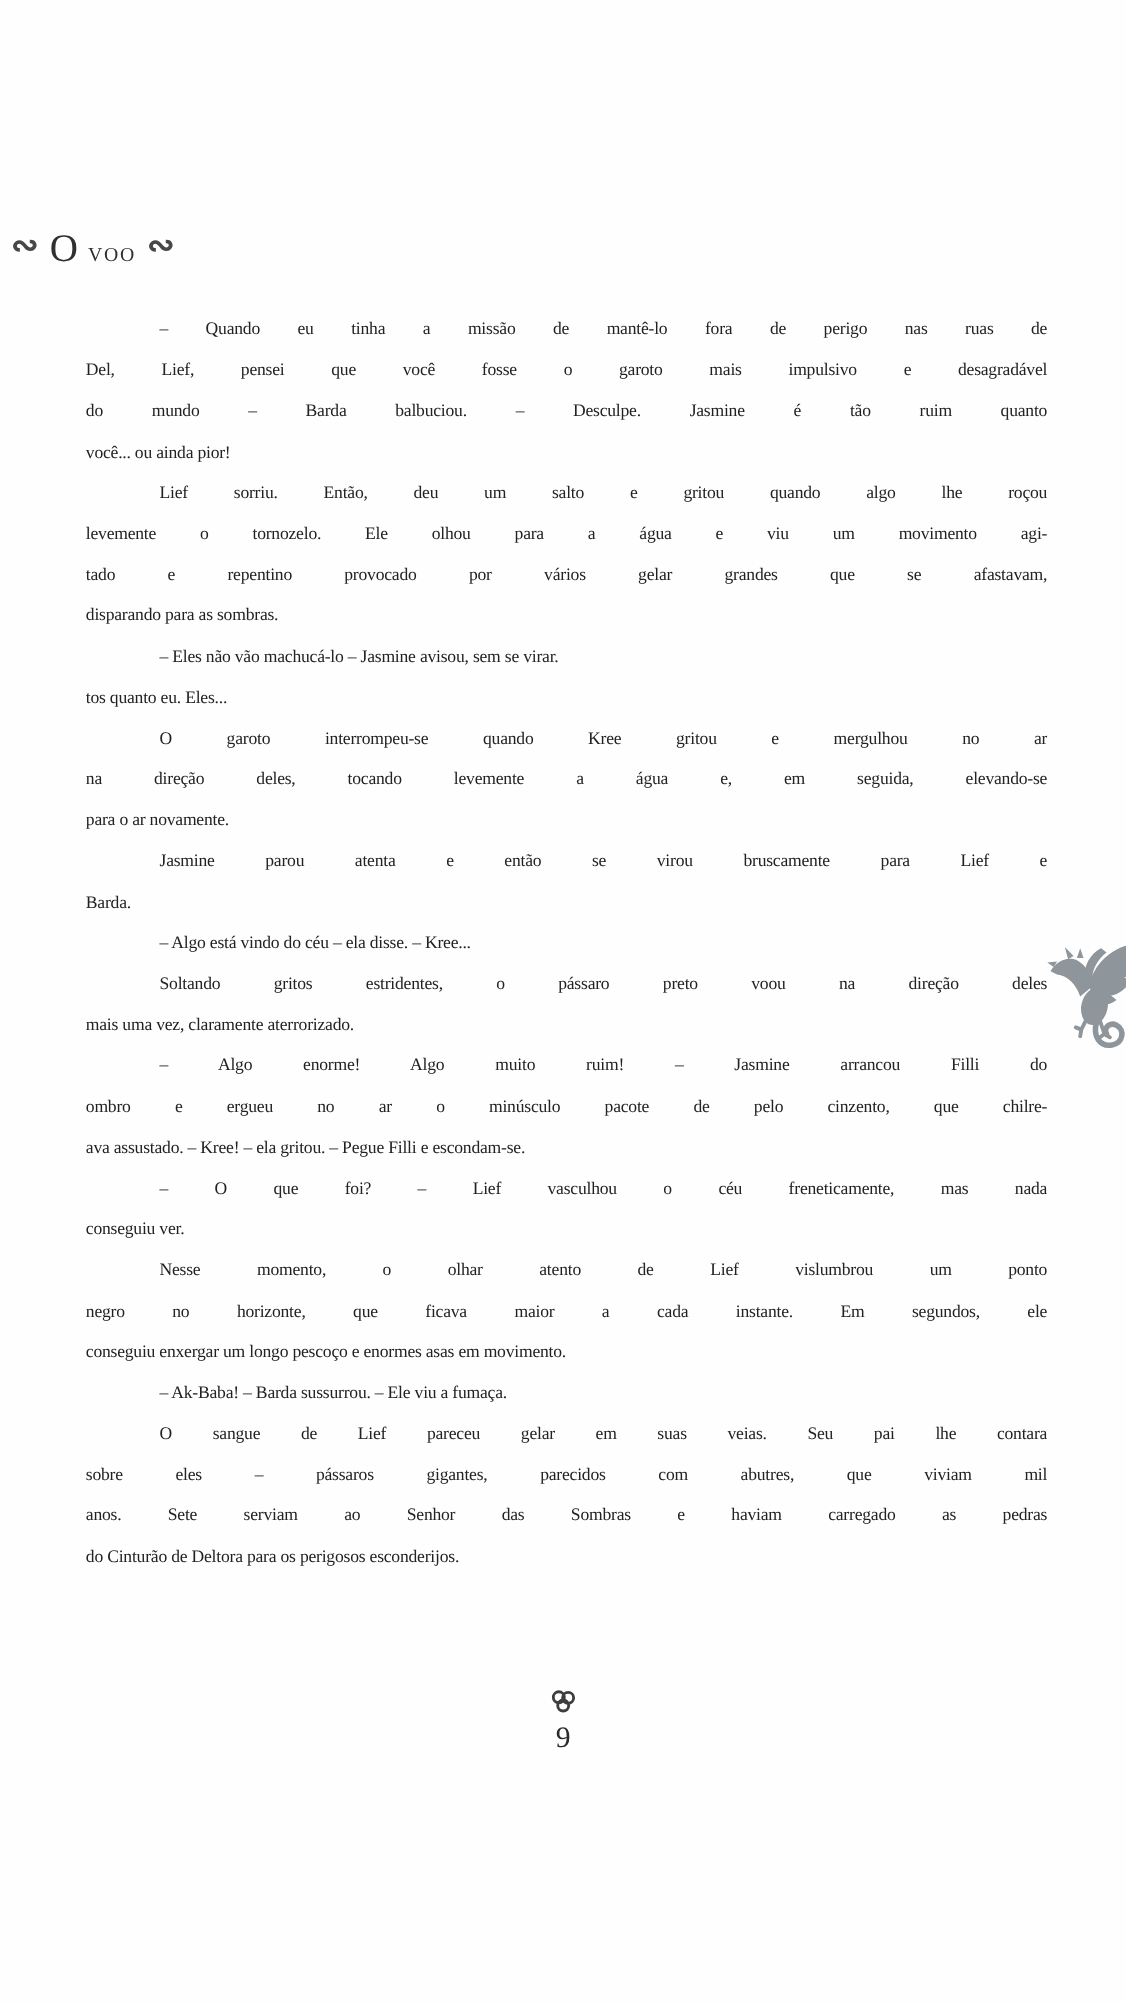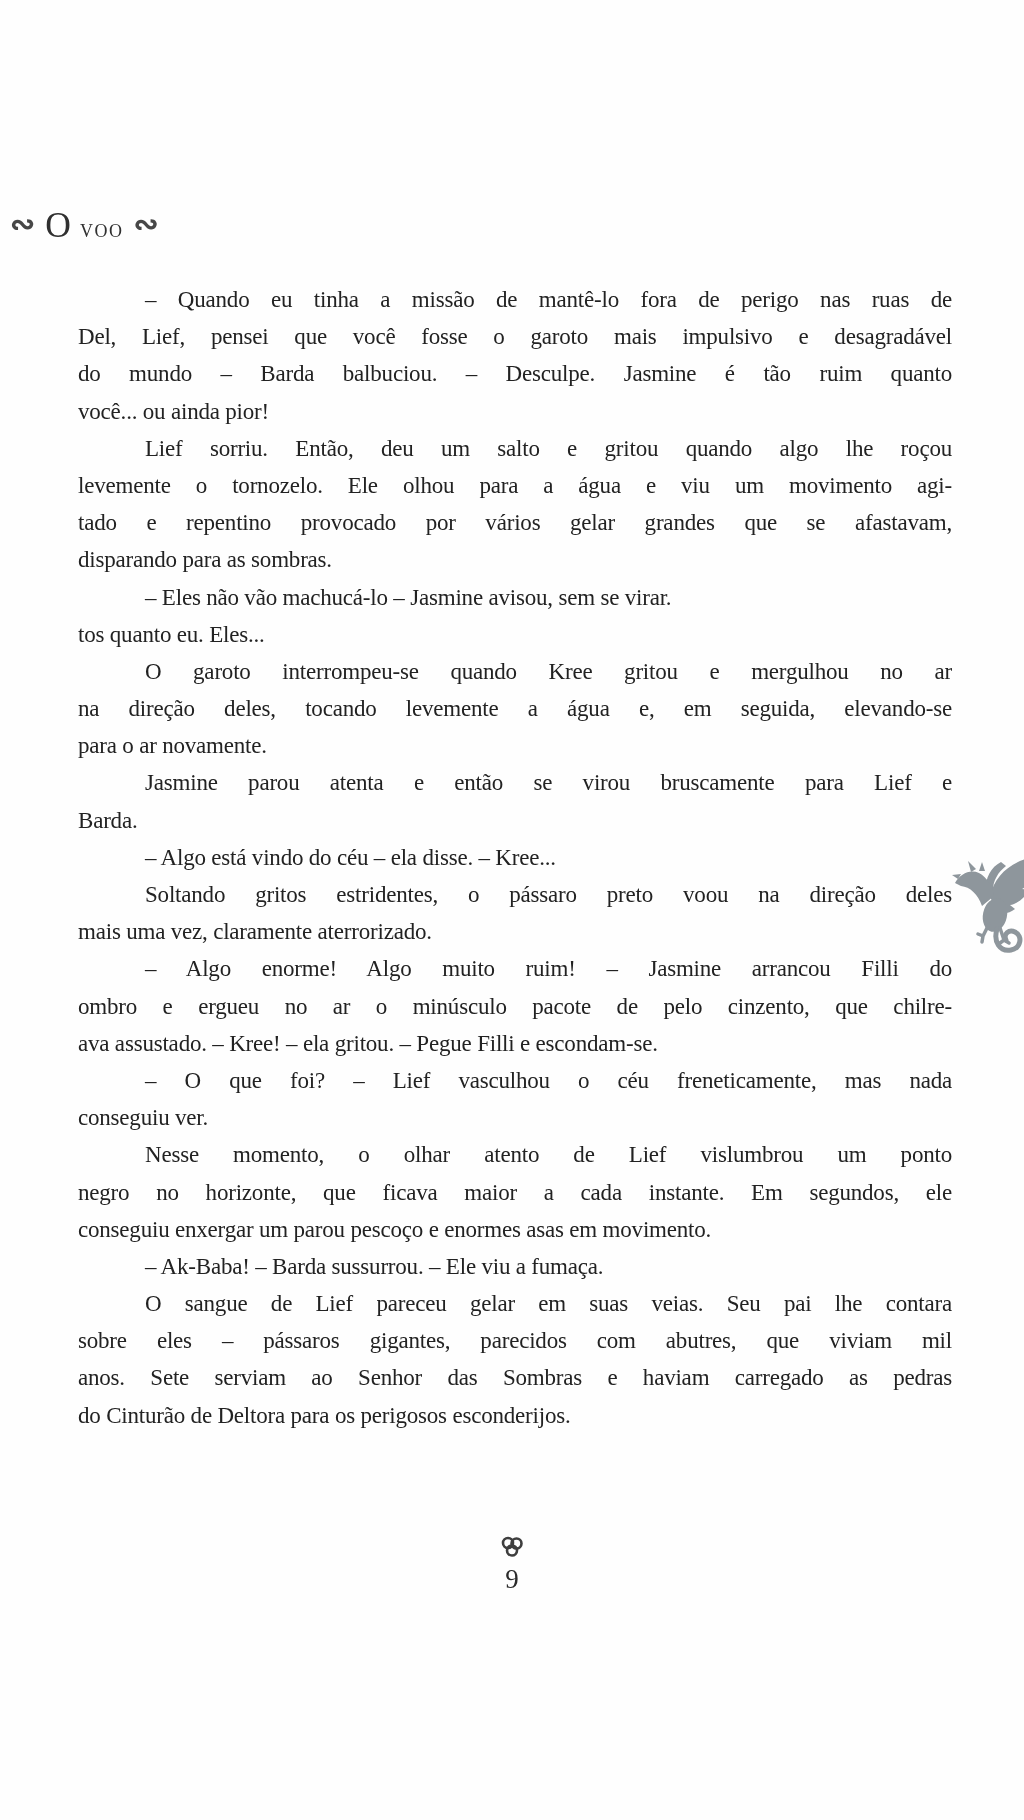--- a/index.html
+++ b/index.html
@@ -34,21 +34,21 @@
     color:#303030;
     vertical-align:middle;
   }
   .chapter-title::first-letter{font-size:1.42em;}
   
   .text-block{
     position:absolute;left:78px;top:281px;width:874px;
   }
   .paragraph{margin:0;padding:0;}
   .line{
-    font-size:23px;
+    font-size:16px;
     line-height:37.2px;
     height:37.2px;
     overflow:hidden;
     letter-spacing:-0.2px;
     color:#222222;
     text-align:justify;
     text-align-last:justify;
     white-space:normal;
   }
   .line.first{text-indent:67px;}
@@ -124,21 +124,21 @@
         <div class="line">ombro e ergueu no ar o minúsculo pacote de pelo cinzento, que chilre-</div>
         <div class="line last">ava assustado. – Kree! – ela gritou. – Pegue Filli e escondam-se.</div>
       </div>
       <div class="paragraph">
         <div class="line first">– O que foi? – Lief vasculhou o céu freneticamente, mas nada</div>
         <div class="line last">conseguiu ver.</div>
       </div>
       <div class="paragraph">
         <div class="line first">Nesse momento, o olhar atento de Lief vislumbrou um ponto</div>
         <div class="line">negro no horizonte, que ficava maior a cada instante. Em segundos, ele</div>
-        <div class="line last">conseguiu enxergar um parou pescoço e enormes asas em movimento.</div>
+        <div class="line last">conseguiu enxergar um longo pescoço e enormes asas em movimento.</div>
       </div>
       <div class="paragraph">
         <div class="line first last">– Ak-Baba! – Barda sussurrou. – Ele viu a fumaça.</div>
       </div>
       <div class="paragraph">
         <div class="line first">O sangue de Lief pareceu gelar em suas veias. Seu pai lhe contara</div>
         <div class="line">sobre eles – pássaros gigantes, parecidos com abutres, que viviam mil</div>
         <div class="line">anos. Sete serviam ao Senhor das Sombras e haviam carregado as pedras</div>
         <div class="line last">do Cinturão de Deltora para os perigosos esconderijos.</div>
       </div>

